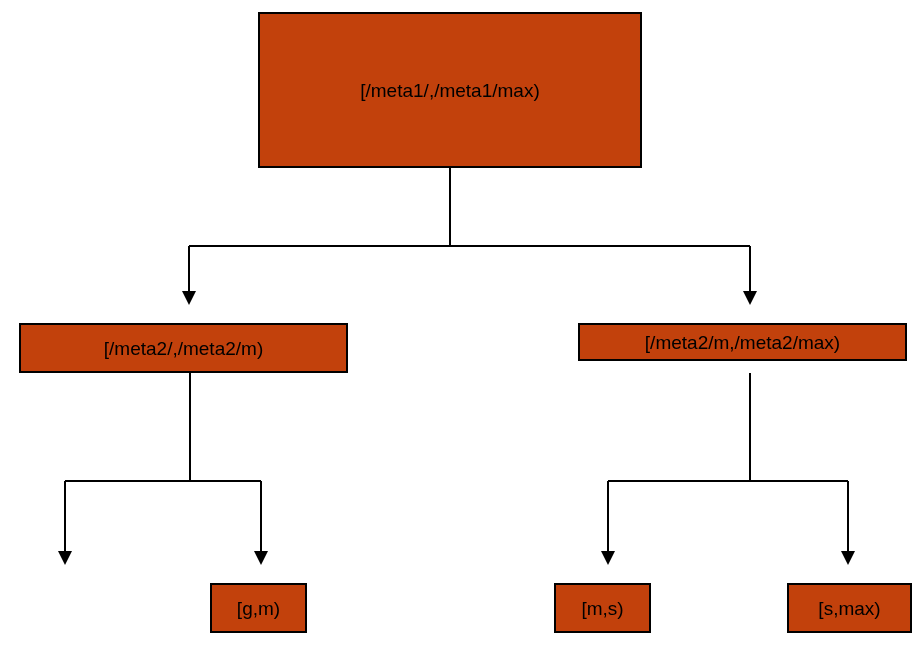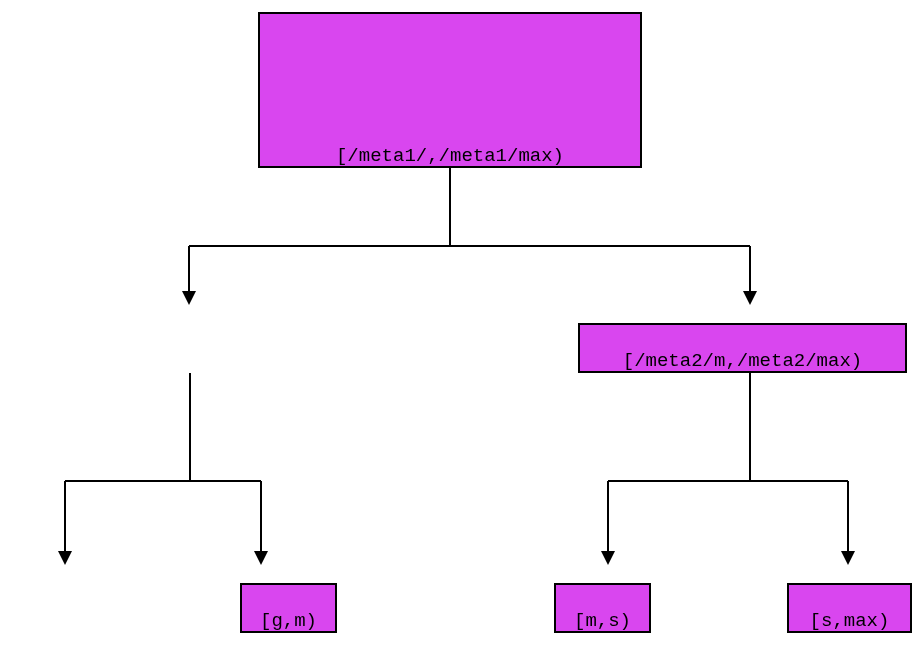--- a/index.html
+++ b/index.html
@@ -23,26 +23,26 @@
     position: absolute;
     left: 0;
     top: 0;
     width: 912px;
     height: 652px;
   }
   .node {
     position: absolute;
     box-sizing: border-box;
     border: 2px solid #000000;
-    background: #d946ef;
+    background: #c2410c;
     color: #000000;
     display: flex;
-    align-items: flex-end;
+    align-items: center;
     justify-content: center;
-    font-family: Liberation Mono, monospace;
+    font-family: Liberation Sans, sans-serif;
     font-size: 19px;
     font-weight: normal;
     line-height: 1;
     letter-spacing: 0px;
     white-space: pre;
     z-index: 2;
   }
   .node-label {
     display: block;
     white-space: pre;
@@ -58,35 +58,34 @@
   #node-mid-left {
     left: 19px;
     top: 323px;
     width: 329px;
     height: 50px;
   }
   #node-mid-right {
     left: 578px;
     top: 323px;
     width: 329px;
-    height: 50px;
+    height: 38px;
   }
   
   #node-leaf-ag {
     left: 11px;
     top: 583px;
     width: 97px;
     height: 50px;
   }
   #node-leaf-gm {
     left: 210px;
     top: 583px;
     width: 97px;
     height: 50px;
-    margin-left: 30px;
   }
   #node-leaf-ms {
     left: 554px;
     top: 583px;
     width: 97px;
     height: 50px;
   }
   #node-leaf-smax {
     left: 779px;
     top: 583px;
@@ -130,20 +129,23 @@
       <polygon points="254,551 268,551 261,565"></polygon>
       <polygon points="601,551 615,551 608,565"></polygon>
       <polygon points="841,551 855,551 848,565"></polygon>
     </g>
   </svg>
 
   <div class="node" id="node-root">
     <span class="node-label">[/meta1/,/meta1/max)</span>
   </div>
 
+  <div class="node" id="node-mid-left">
+    <span class="node-label">[/meta2/,/meta2/m)</span>
+  </div>
 
   <div class="node" id="node-mid-right">
     <span class="node-label">[/meta2/m,/meta2/max)</span>
   </div>
 
 
   <div class="node" id="node-leaf-gm">
     <span class="node-label">[g,m)</span>
   </div>
 

